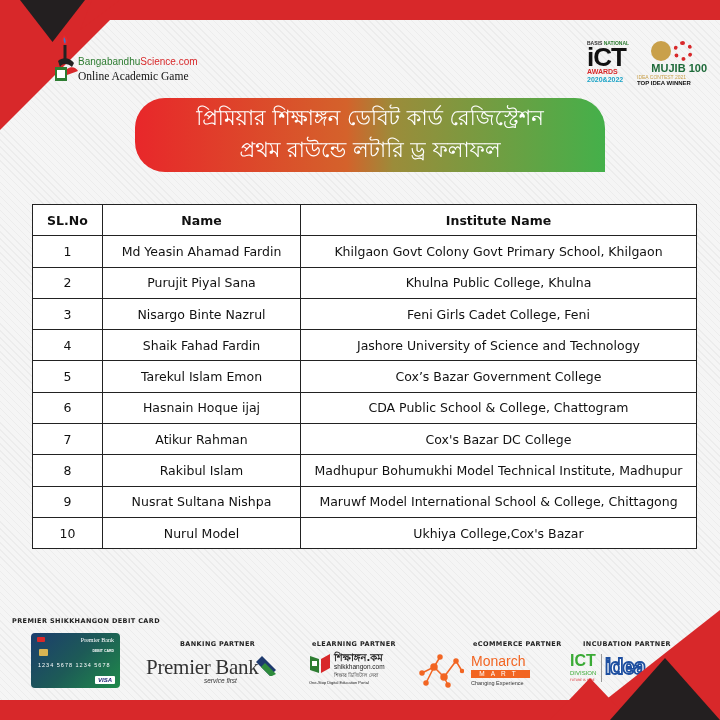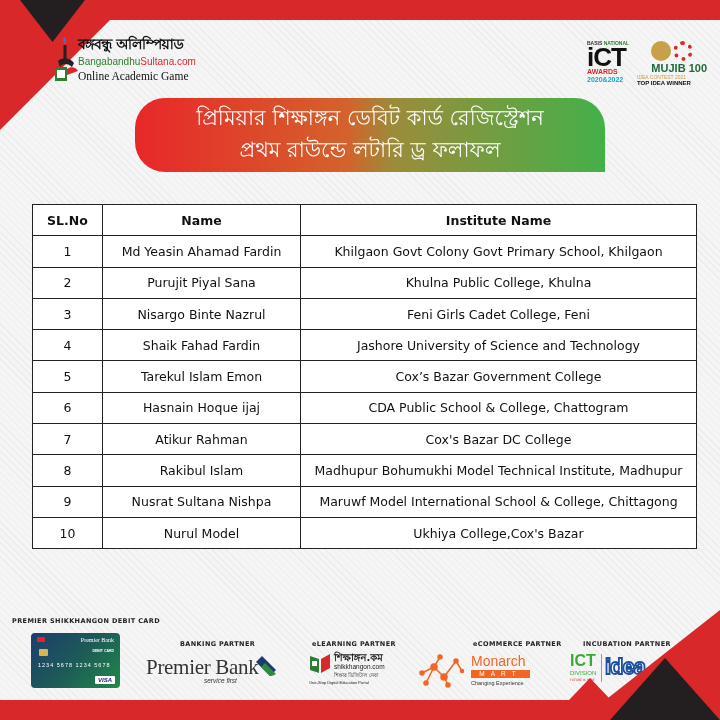--- a/index.html
+++ b/index.html
@@ -183,23 +183,22 @@
 <div class="logo-left">
   <svg class="logo-mark" viewBox="0 0 26 50">
     <path d="M12 2 C9 6 10 10 13 12 C16 10 17 6 12 2 Z" fill="#e8272a"></path>
     <path d="M12 4 C11 7 12 9 13 11 C14 9 14 7 12 4 Z" fill="#3a7bd5"></path>
     <rect x="11.5" y="12" width="3" height="18" fill="#222"></rect>
     <path d="M6 28 C10 24 18 24 22 30 L20 34 C16 30 10 30 8 34 Z" fill="#222"></path>
     <rect x="3" y="34" width="12" height="14" fill="#2e7d32"></rect>
     <rect x="5" y="37" width="8" height="8" fill="#fff"></rect>
     <path d="M15 36 C19 33 24 34 26 38 L15 42 Z" fill="#d8282a"></path>
   </svg>
-  <div class="logo-bn">বঙ্গবন্ধু অলিম্পিয়াড</div>
   <div class="logo-url">
-    <span>Bangabandhu</span><span class="accent">Sultana.com</span>
+    <span>Bangabandhu</span><span class="accent">Science.com</span>
   </div>
   <div class="logo-sub">Online Academic Game</div>
 </div>
 
 <div class="awards">
   <div class="ict-award">
     <div class="basis"><span>BASIS</span> <span class="nat">NATIONAL</span></div>
     <div class="ict">iCT</div>
     <div class="aw">AWARDS</div>
     <div class="yr">2020&amp;2022</div>

